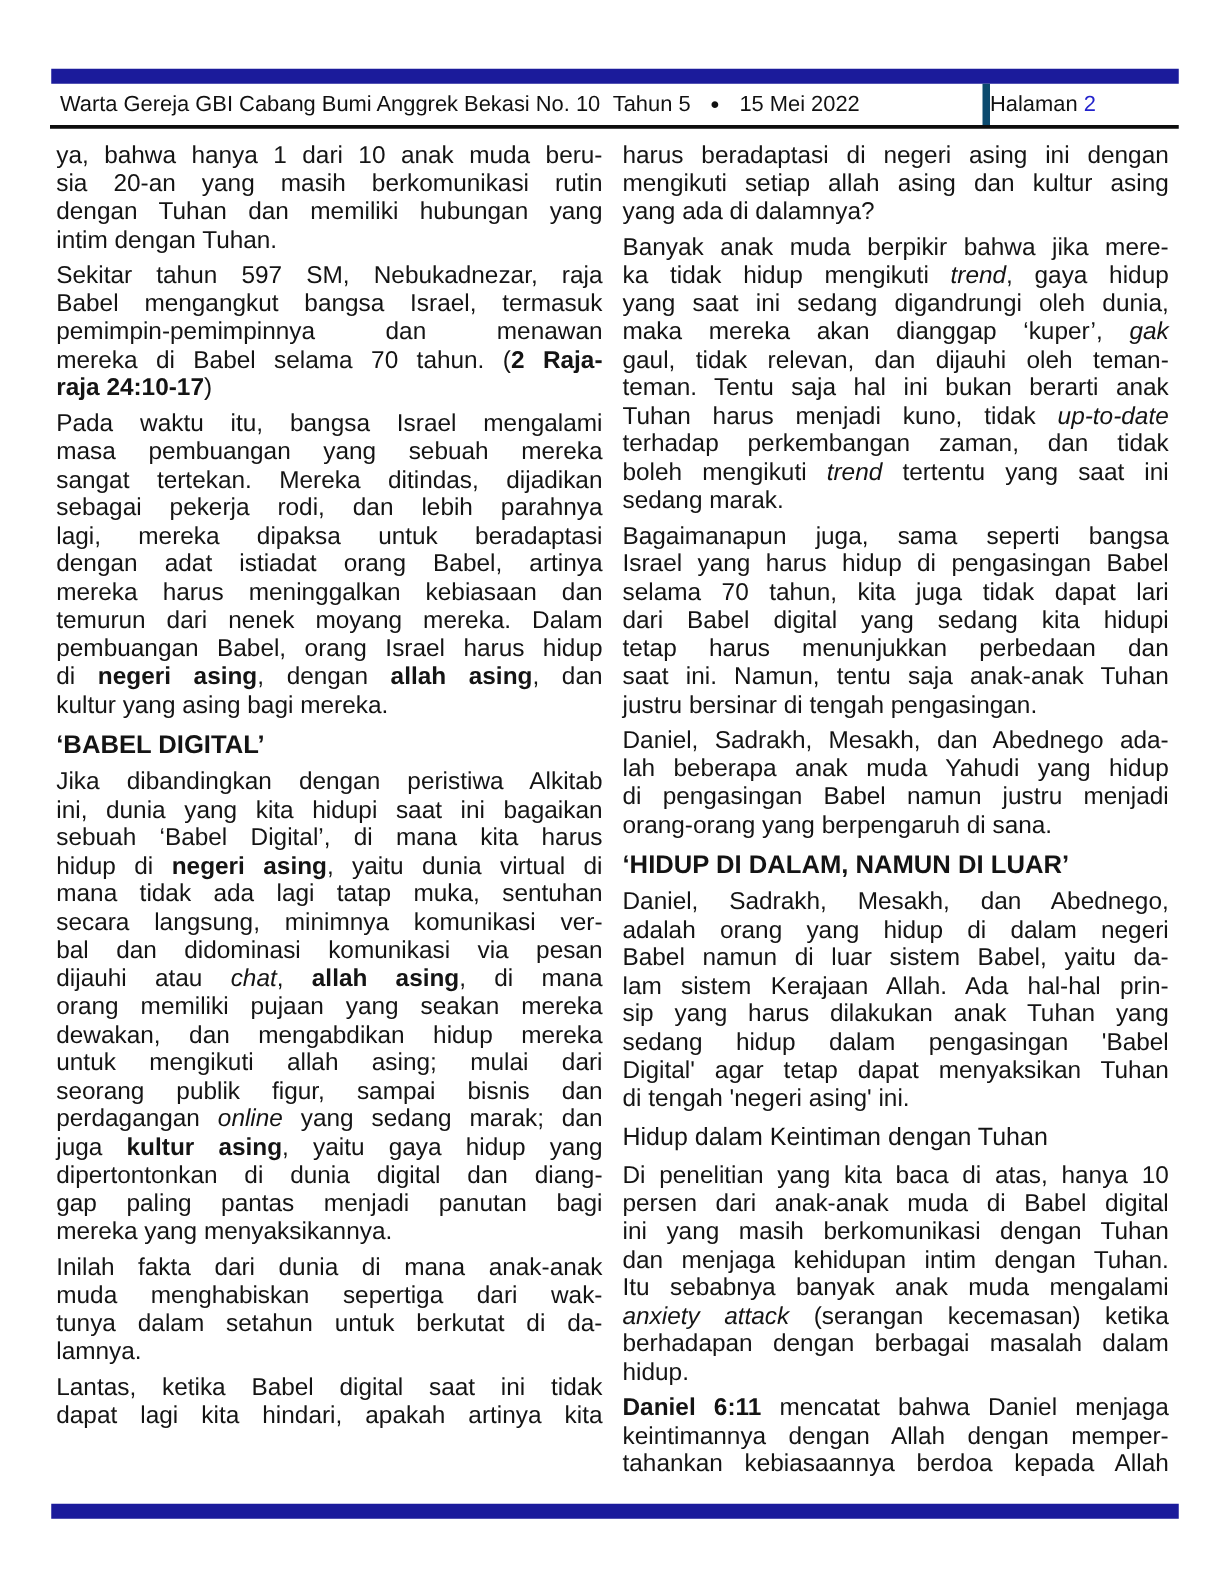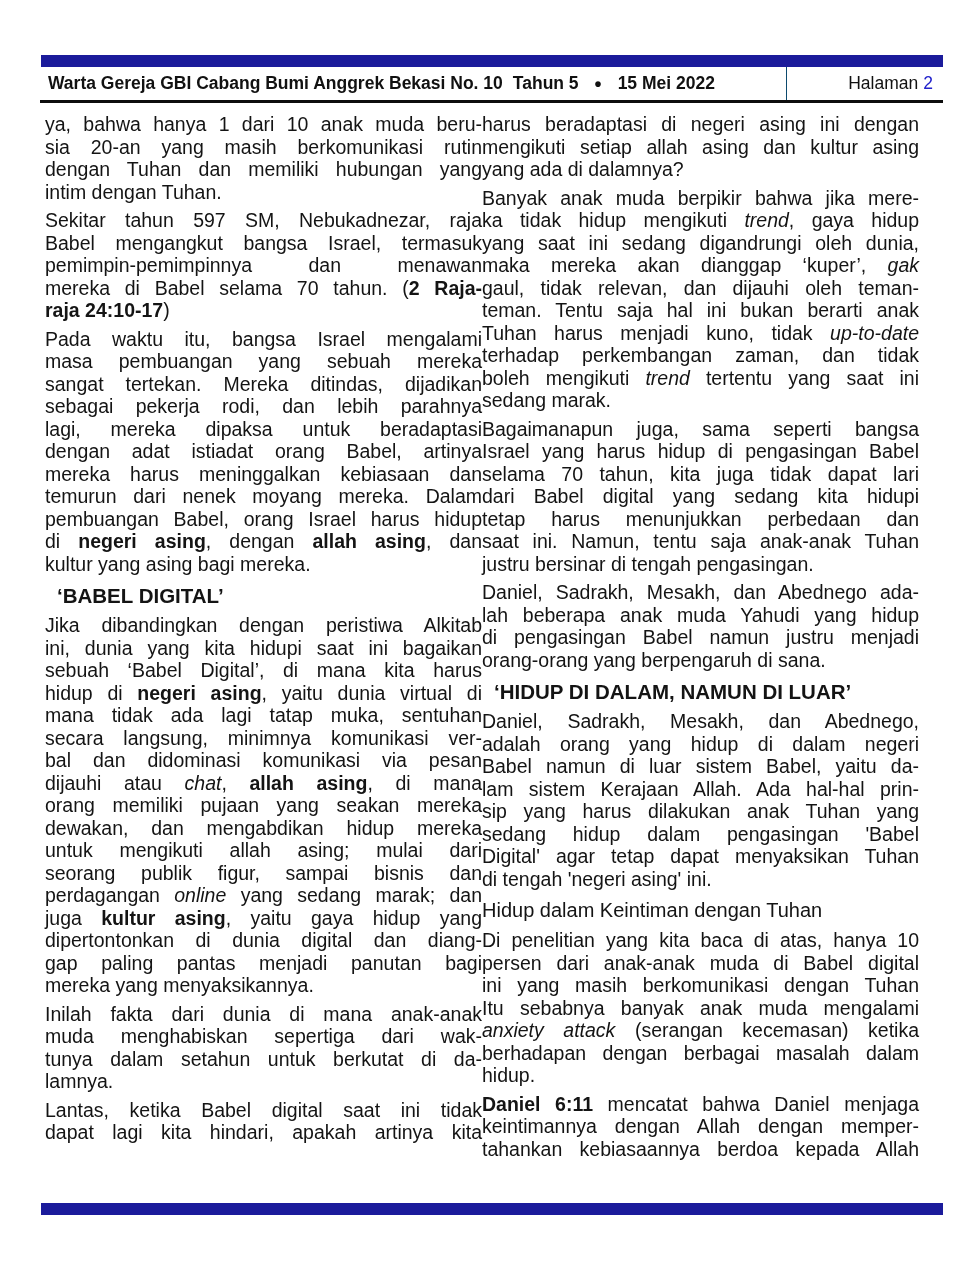--- a/index.html
+++ b/index.html
@@ -3,35 +3,35 @@
 <meta charset="utf-8">
 <style>
   html,body{margin:0;padding:0;background:#ffffff;}
   .page{position:relative;width:980px;height:1277px;background:#fff;overflow:hidden;
         font-family:"Liberation Sans",sans-serif;color:#141414;}
 
   
   .hbar{position:absolute;left:41px;top:55px;width:902px;height:12px;background:#1b1b9b;}
   .hrow{position:absolute;left:41px;top:67px;width:902px;height:33px;display:flex;align-items:center;
         font-size:17.5px;color:#111;}
-  .hleft{flex:1;display:flex;align-items:center;padding-left:7px;min-width:0;font-weight:bold;}
+  .hleft{flex:1;display:flex;align-items:center;padding-left:7px;min-width:0;}
   .pubtitle{margin-right:10px;white-space:nowrap;}
   .edition{margin-right:16px;white-space:nowrap;}
   .dot{margin-right:16px;font-size:20px;line-height:1;}
-  .hright{width:157px;align-self:stretch;border-left:1px solid #0c4a6e;display:flex;align-items:center;
-          justify-content:flex-end;padding-right:10px;gap:5px;box-sizing:border-box;}
+  .hright{width:157px;align-self:stretch;border-left:6px solid #0c4a6e;display:flex;align-items:center;
+          justify-content:flex-start;padding-right:10px;gap:5px;box-sizing:border-box;}
   .pnum{color:#2222cc;}
   .hrule{position:absolute;left:40px;top:100px;width:903px;height:3px;background:#0d0d0d;}
 
   
-  .columns{position:absolute;left:45px;top:113px;width:890px;display:flex;
+  .columns{position:absolute;left:45px;top:113px;width:890px;display:flex;gap:16px;
            font-size:19.5px;line-height:22.5px;}
   .col{width:437px;}
   .para{margin:0 0 6px 0;}
-  .sec-heading{font-weight:700;font-size:20.5px;line-height:25px;margin:8px 0 6px 12px;}
+  .sec-heading{font-weight:700;font-size:20.5px;line-height:25px;margin:8px 0 6px 0;}
   .sec-heading2{font-weight:400;font-size:20px;line-height:25px;margin:8px 0 6px 0;}
   .tline{min-height:22.5px;}
   .tline.just{text-align:justify;text-align-last:justify;}
   .b{font-weight:700;}
   .i{font-style:italic;}
 
   
   .fbar{position:absolute;left:41px;top:1203px;width:902px;height:12px;background:#1b1b9b;}
   .frow{position:absolute;left:41px;top:1280px;width:902px;height:34px;display:flex;}
   .fcell{width:746px;display:flex;align-items:center;padding-left:18px;box-sizing:border-box;}
@@ -162,20 +162,21 @@
           <div class="tline just"><span>sip yang harus dilakukan anak Tuhan yang</span></div>
           <div class="tline just"><span>sedang hidup dalam pengasingan 'Babel</span></div>
           <div class="tline just"><span>Digital' agar tetap dapat menyaksikan Tuhan</span></div>
           <div class="tline"><span>di tengah 'negeri asing' ini.</span></div>
         </div>
         <div class="sec-heading2">Hidup dalam Keintiman dengan Tuhan</div>
         <div class="para">
           <div class="tline just"><span>Di penelitian yang kita baca di atas, hanya 10</span></div>
           <div class="tline just"><span>persen dari anak-anak muda di Babel digital</span></div>
           <div class="tline just"><span>ini yang masih berkomunikasi dengan Tuhan</span></div>
+          <div class="tline just"><span>dan menjaga kehidupan intim dengan Tuhan.</span></div>
           <div class="tline just"><span>Itu sebabnya banyak anak muda mengalami</span></div>
           <div class="tline just"><span class="i">anxiety attack</span><span> (serangan kecemasan) ketika</span></div>
           <div class="tline just"><span>berhadapan dengan berbagai masalah dalam</span></div>
           <div class="tline"><span>hidup.</span></div>
         </div>
         <div class="para">
           <div class="tline just"><span class="b">Daniel 6:11</span><span> mencatat bahwa Daniel menjaga</span></div>
           <div class="tline just"><span>keintimannya dengan Allah dengan memper-</span></div>
           <div class="tline just"><span>tahankan kebiasaannya berdoa kepada Allah</span></div>
         </div>

